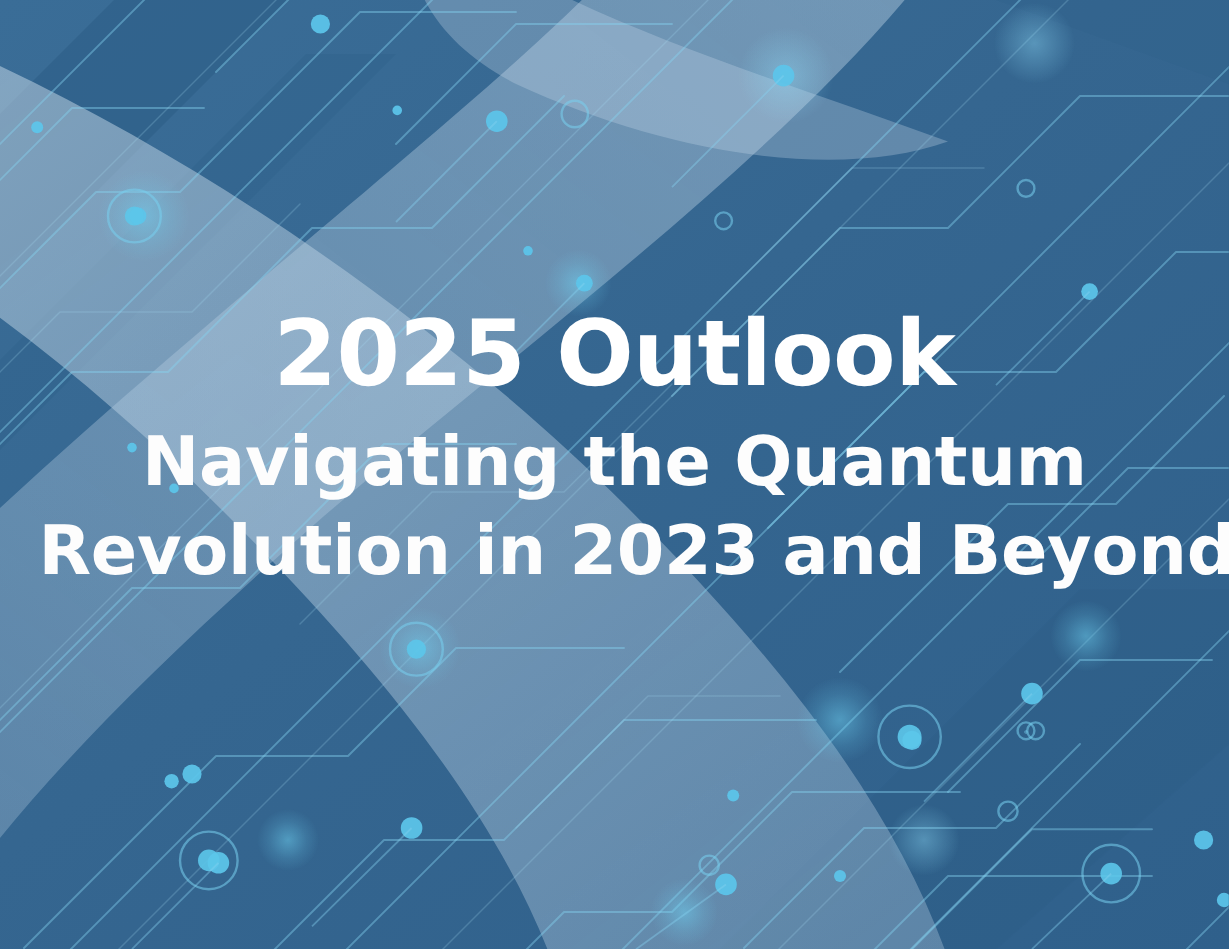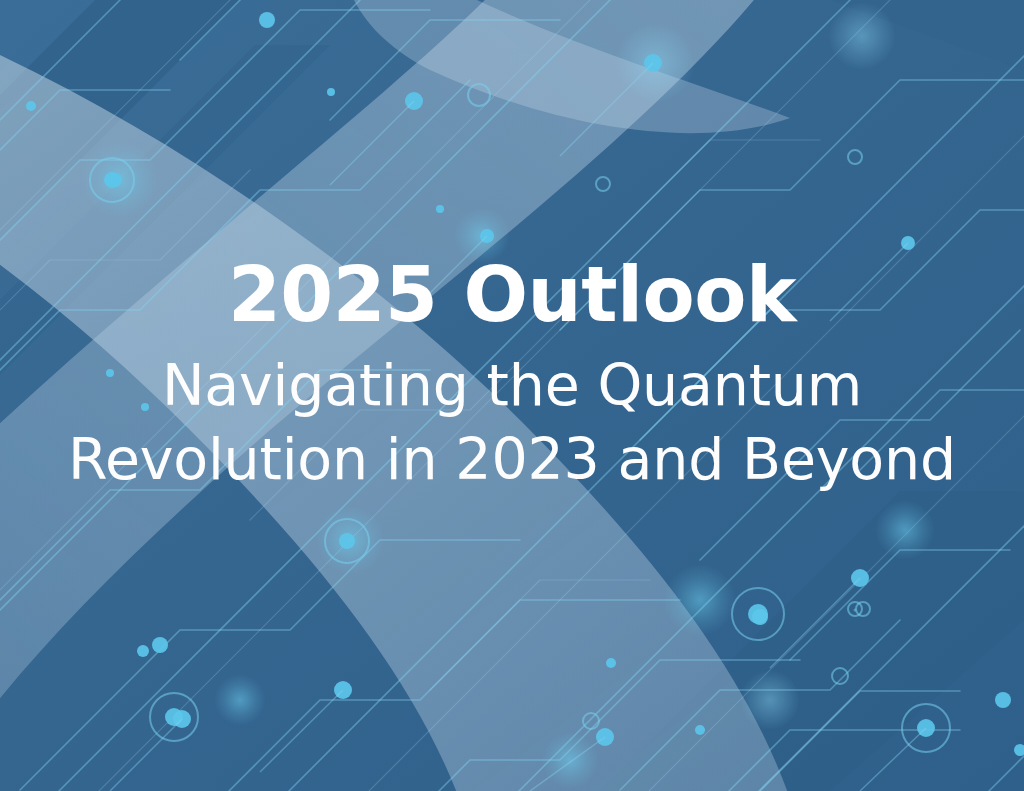--- a/index.html
+++ b/index.html
@@ -48,23 +48,23 @@
     line-height: 86px;
     color: #ffffff;
     letter-spacing: -0.5px;
     margin: 0;
     padding: 0;
     white-space: nowrap;
   }
   #subtitle {
     display: block;
     margin: 10px 0 0 0;
-    padding: 0 42px;
+    padding: 0 32px;
     font-family: "DejaVu Sans", "Liberation Sans", sans-serif;
-    font-weight: 400;
+    font-weight: 700;
     font-size: 57px;
     line-height: 74px;
     color: #fdfdfd;
     letter-spacing: -0.2px;
   }
   #subtitle .sub-line {
     display: block;
     white-space: nowrap;
   }
 </style>

